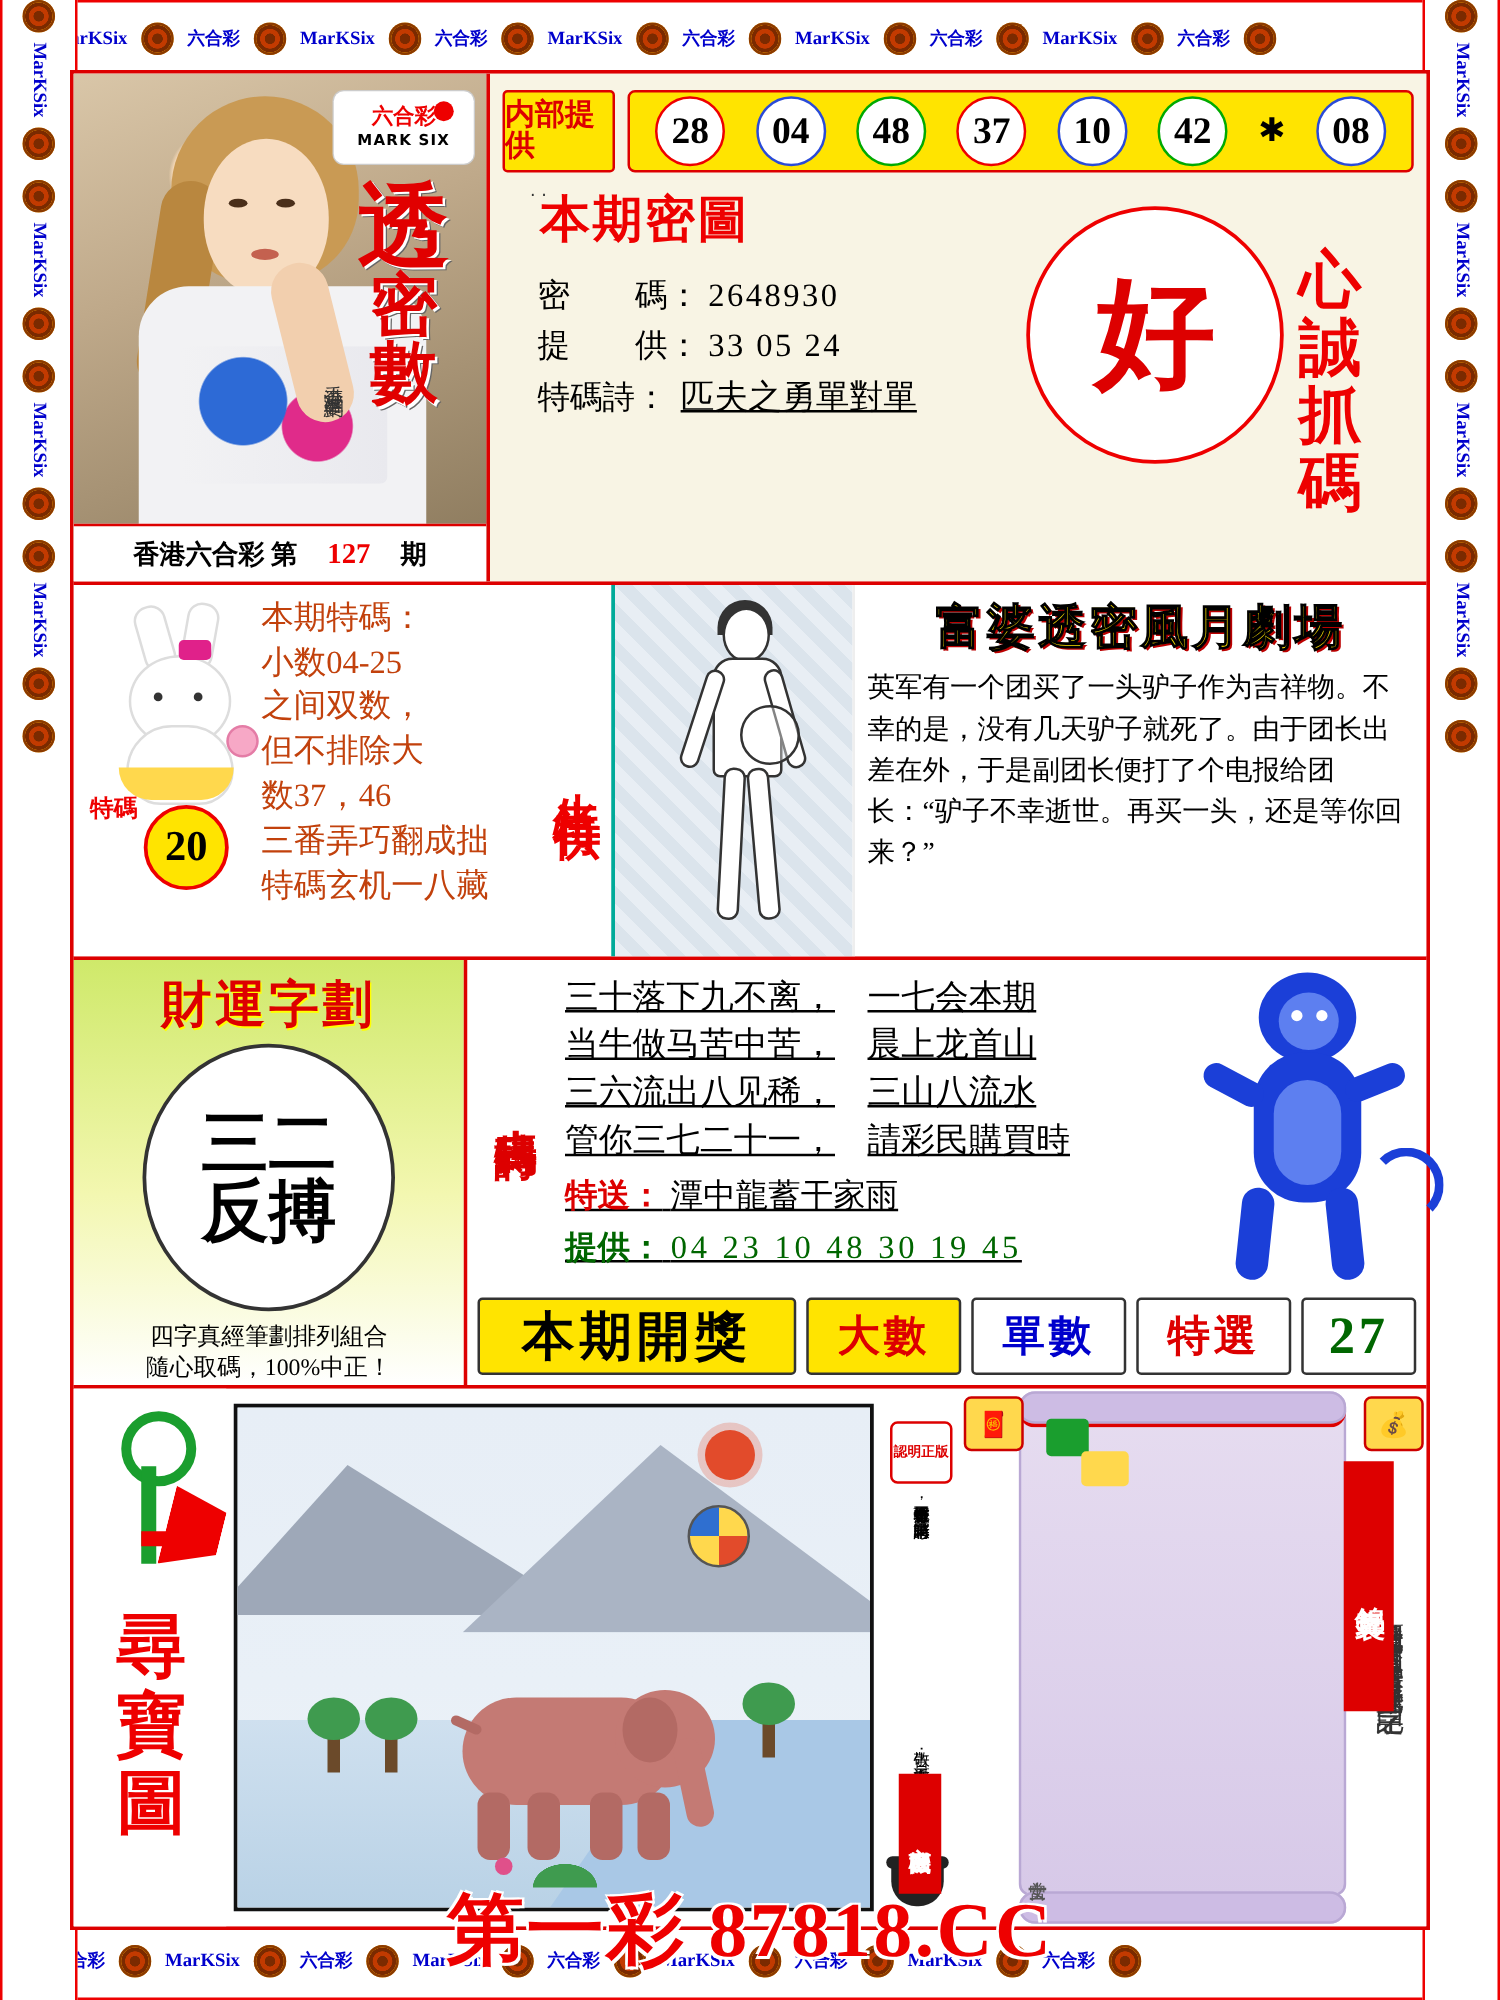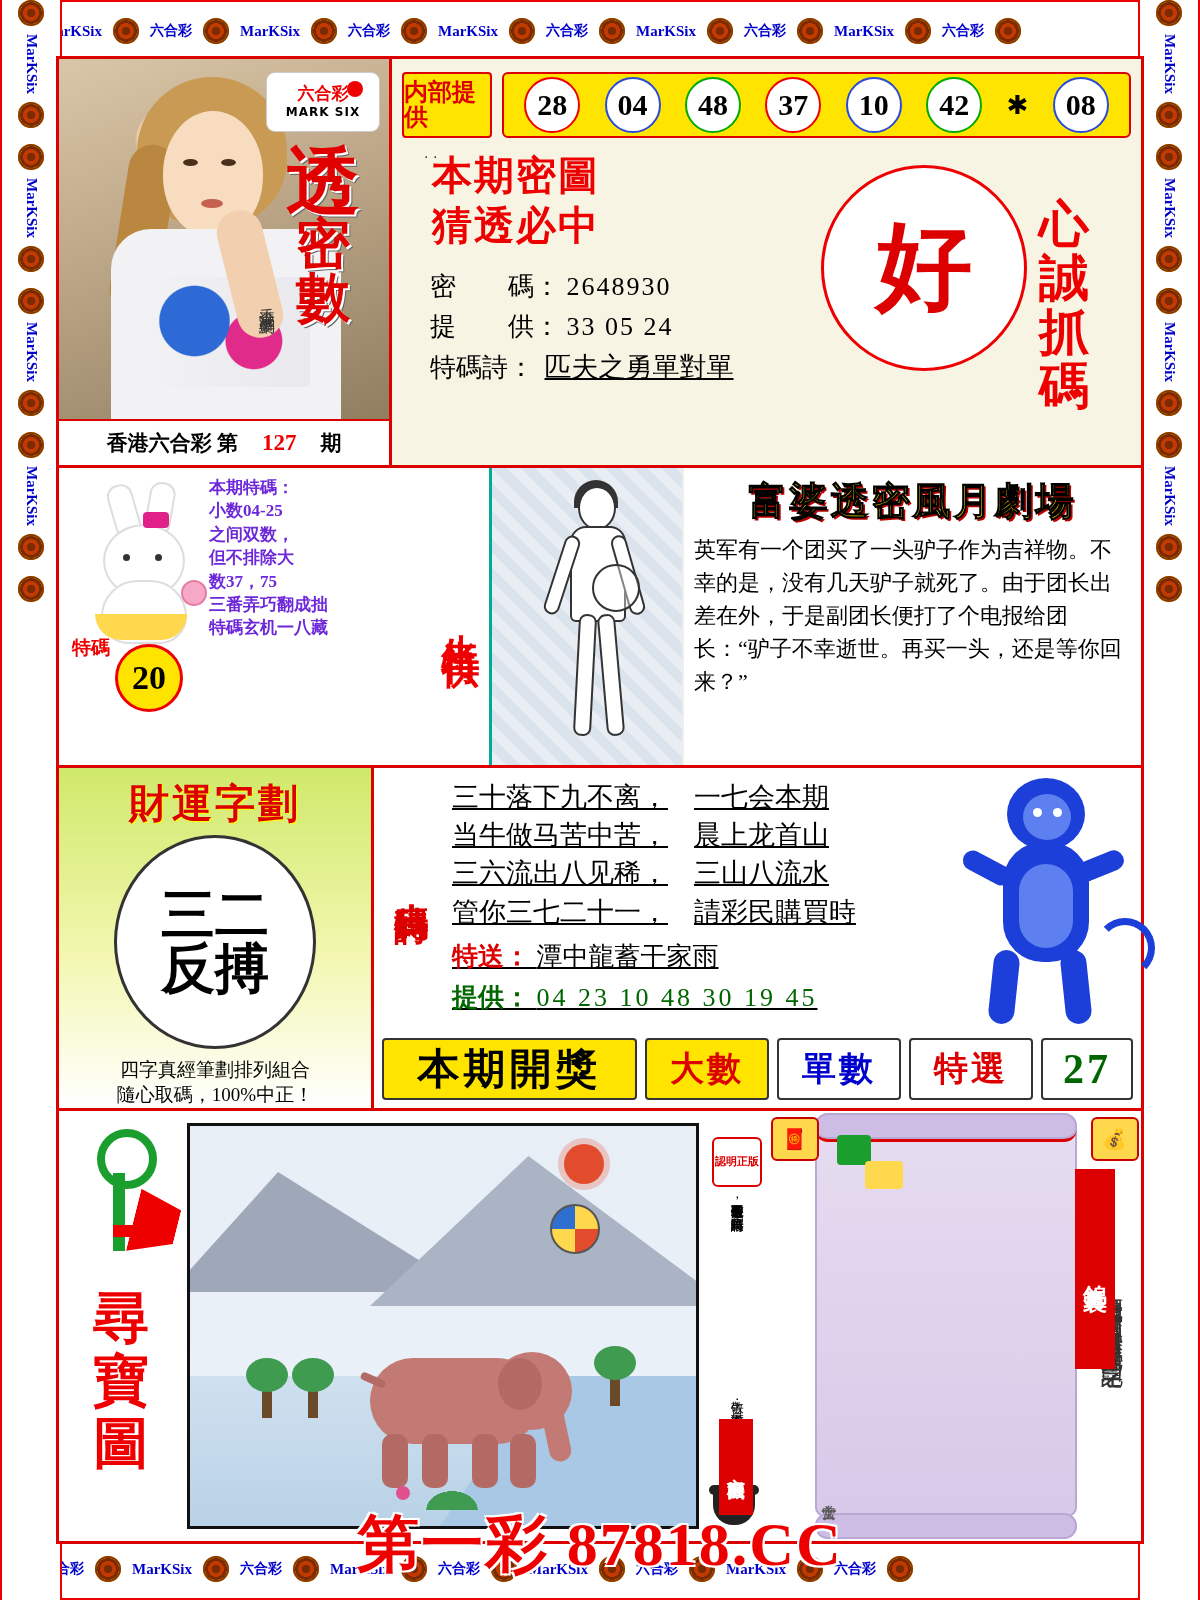--- a/index.html
+++ b/index.html
@@ -151,21 +151,21 @@
   .r-flower{position:absolute;left:96px;top:84px;width:22px;height:22px;border-radius:50%;background:#f7a8c6;border:2px solid #e47ca6}
   .te-ma-label{
     position:absolute;left:10px;top:170px;width:44px;text-align:center;
     font-family:"Liberation Serif",serif;color:#e00;font-size:19px;font-weight:bold;line-height:1.05;
   }
   .te-ma-ball{
     position:absolute;left:56px;top:176px;width:62px;height:62px;border-radius:50%;
     background:#ffe400;border:3px solid #e00;display:flex;align-items:center;justify-content:center;
     font-family:"Liberation Serif",serif;font-size:34px;font-weight:bold;color:#000;
   }
-  .b2-text{flex:1;padding:8px 4px 4px 0;font-family:"Liberation Serif",serif;color:#6d28d9;font-size:17px;line-height:1.38;font-weight:bold;}
+  .b2-text{flex:1;padding:8px 4px 4px 0;font-family:"Liberation Serif",serif;color:#c2410c;font-size:26px;line-height:1.38;font-weight:normal;}
   .b2-text .ln{white-space:nowrap}
   .b2-vert{
     width:58px;display:flex;align-items:center;justify-content:center;
     writing-mode:vertical-rl;text-orientation:upright;
     font-family:"Liberation Serif",serif;font-size:38px;font-weight:bold;color:#e00;letter-spacing:6px;
   }
   .b2-right{flex:1;display:flex;background:#fff;}
   .lady-box{width:190px;position:relative;background:
       repeating-linear-gradient(45deg,#e8eef4 0 10px,#dbe4ec 10px 20px);
     border-right:2px solid #eee;}
@@ -474,21 +474,20 @@
           <div class="star">✱</div>
           <div class="ball blue">08</div>
         </div>
       </div>
 
       <div class="mid">
         <div class="mid-left">
           <div class="dots">· ·</div>
           <div class="mi-title">
             <div>本期密圖</div>
-            <div>猜透必中</div>
           </div>
           <div class="kv">
             <div>
               <span class="k">密　　碼：</span>
               <span class="v">2648930</span>
             </div>
             <div>
               <span class="k">提　　供：</span>
               <span class="v">33  05  24</span>
             </div>
@@ -523,21 +522,21 @@
           <div class="r-flower"></div>
         </div>
         <div class="te-ma-label">特碼</div>
         <div class="te-ma-ball">20</div>
       </div>
       <div class="b2-text">
         <div class="ln">本期特碼：</div>
         <div class="ln">小数04-25</div>
         <div class="ln">之间双数，</div>
         <div class="ln">但不排除大</div>
-        <div class="ln">数37，75</div>
+        <div class="ln">数37，46</div>
         <div class="ln">三番弄巧翻成拙</div>
         <div class="ln">特碼玄机一八藏</div>
       </div>
       <div class="b2-vert">生肖特供</div>
     </div>
 
     <div class="b2-right">
       <div class="lady-box">
         <div class="lady">
           <div class="l-hair"></div>

